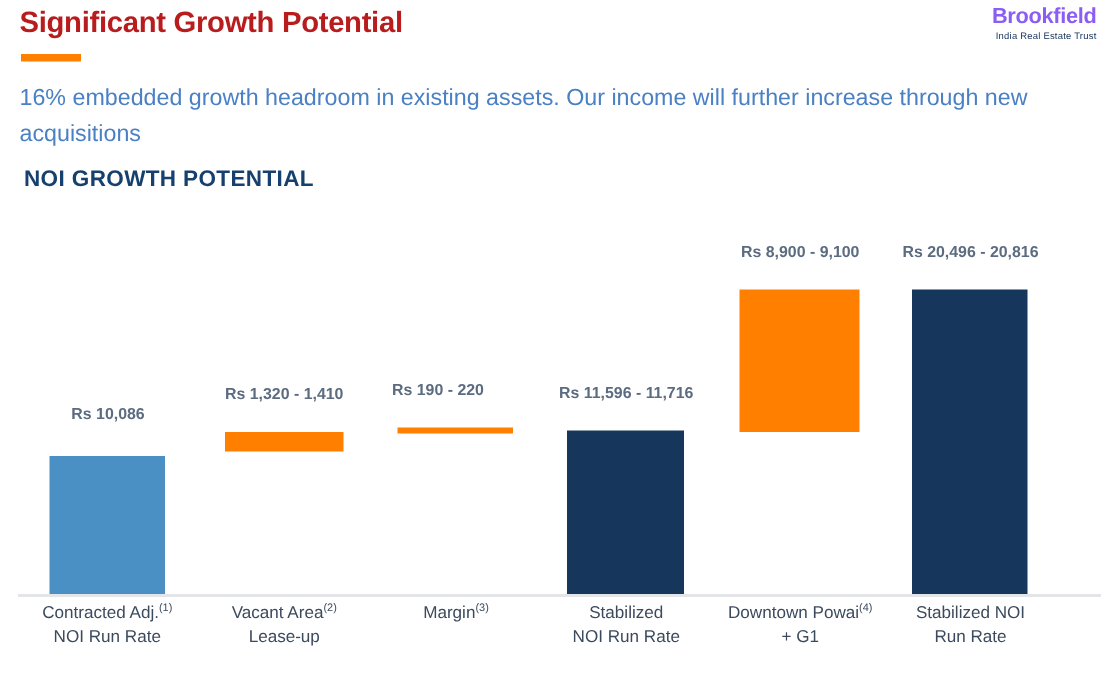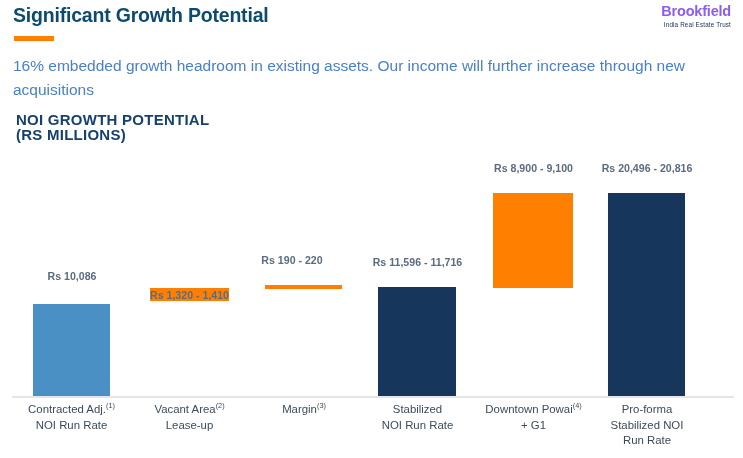--- a/index.html
+++ b/index.html
@@ -22,21 +22,21 @@
     left: 0; top: 0;
     width: 743px;
     height: 50px;
   }
   #page-title {
     position: absolute;
     left: 13px;
     top: 4px;
     font-size: 19.5px;
     font-weight: bold;
-    color: #0c4a6e;
+    color: #b91c1c;
     letter-spacing: -0.2px;
     white-space: nowrap;
     text-align: right;
   }
   #title-rule {
     position: absolute;
     left: 14px;
     top: 36px;
     width: 40px;
     height: 5px;
@@ -152,29 +152,28 @@
   <div id="brand">
     <div id="brand-name">Brookfield</div>
     <div id="brand-sub">India Real Estate Trust</div>
   </div>
 </div>
 
 <div id="subtitle">16% embedded growth headroom in existing assets. Our income will further increase through new acquisitions</div>
 
 <div id="chart-heading">
     <div>NOI GROWTH POTENTIAL</div>
-    <div>(RS MILLIONS)</div>
   </div>
 
 <div id="chart">
   <div id="plot">
       <div class="bar" style="left: 33px; top: 154px; width: 77px; height: 92px; background: rgb(74, 144, 196);"></div>
       <div class="bar-label" style="left: 10px; top: 120px; width: 124px;">Rs 10,086</div>
       <div class="bar" style="left: 150px; top: 138px; width: 79px; height: 13px; background: rgb(255, 128, 0);"></div>
-      <div class="bar-label" style="left: 127px; top: 107px; width: 125px; margin-top: 32px;">Rs 1,320 - 1,410</div>
+      <div class="bar-label" style="left: 127px; top: 107px; width: 125px;">Rs 1,320 - 1,410</div>
       <div class="bar" style="left: 265px; top: 135px; width: 77px; height: 4px; background: rgb(255, 128, 0);"></div>
       <div class="bar-label" style="left: 230px; top: 104px; width: 124px;">Rs 190 - 220</div>
       <div class="bar" style="left: 378px; top: 137px; width: 78px; height: 109px; background: rgb(22, 54, 92);"></div>
       <div class="bar-label" style="left: 355px; top: 106px; width: 125px;">Rs 11,596 - 11,716</div>
       <div class="bar" style="left: 493px; top: 43px; width: 80px; height: 95px; background: rgb(255, 128, 0);"></div>
       <div class="bar-label" style="left: 471px; top: 12px; width: 125px;">Rs 8,900 - 9,100</div>
       <div class="bar" style="left: 608px; top: 43px; width: 77px; height: 203px; background: rgb(22, 54, 92);"></div>
       <div class="bar-label" style="left: 583px; top: 12px; width: 128px;">Rs 20,496 - 20,816</div>
     </div>
   <div id="axis-line"></div>
@@ -192,18 +191,17 @@
       </div>
       <div class="cat" style="left: 355px; width: 125px;">
         <div>Stabilized</div>
         <div>NOI Run Rate</div>
       </div>
       <div class="cat" style="left: 470px; width: 127px;">
         <div>Downtown Powai<sup>(4)</sup></div>
         <div>+ G1</div>
       </div>
       <div class="cat" style="left: 583px; width: 128px;">
-        <div>Pro-forma</div>
         <div>Stabilized NOI</div>
         <div>Run Rate</div>
       </div>
     </div>
 </div>
 
 </body></html>

